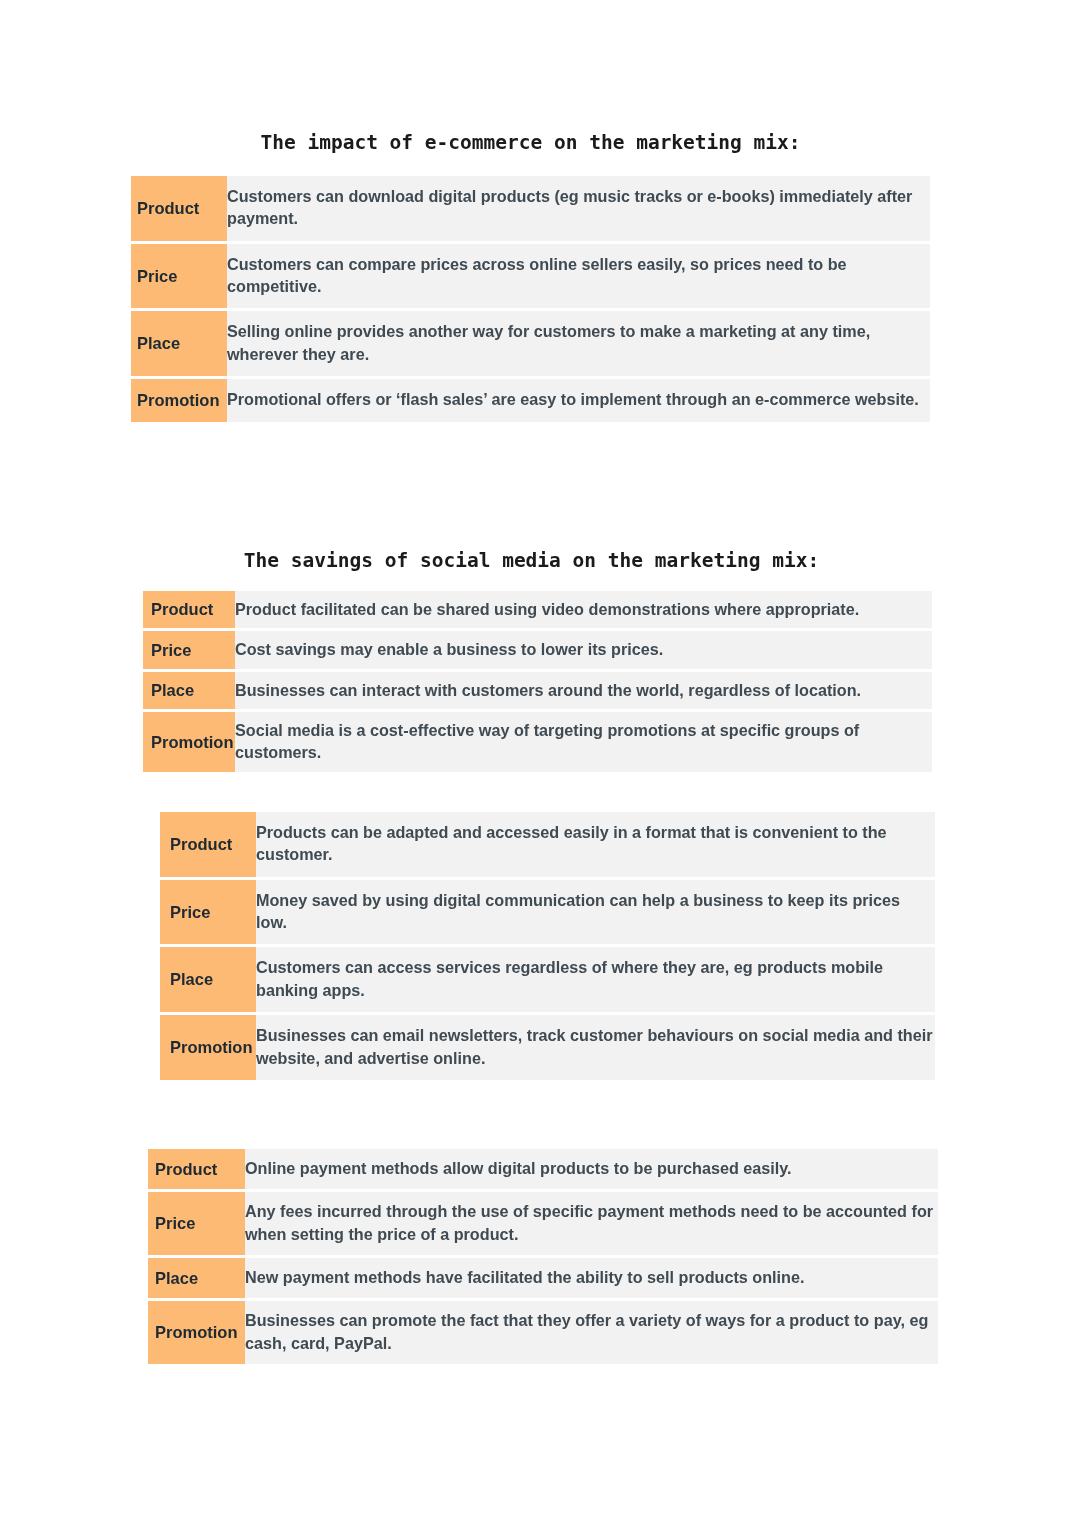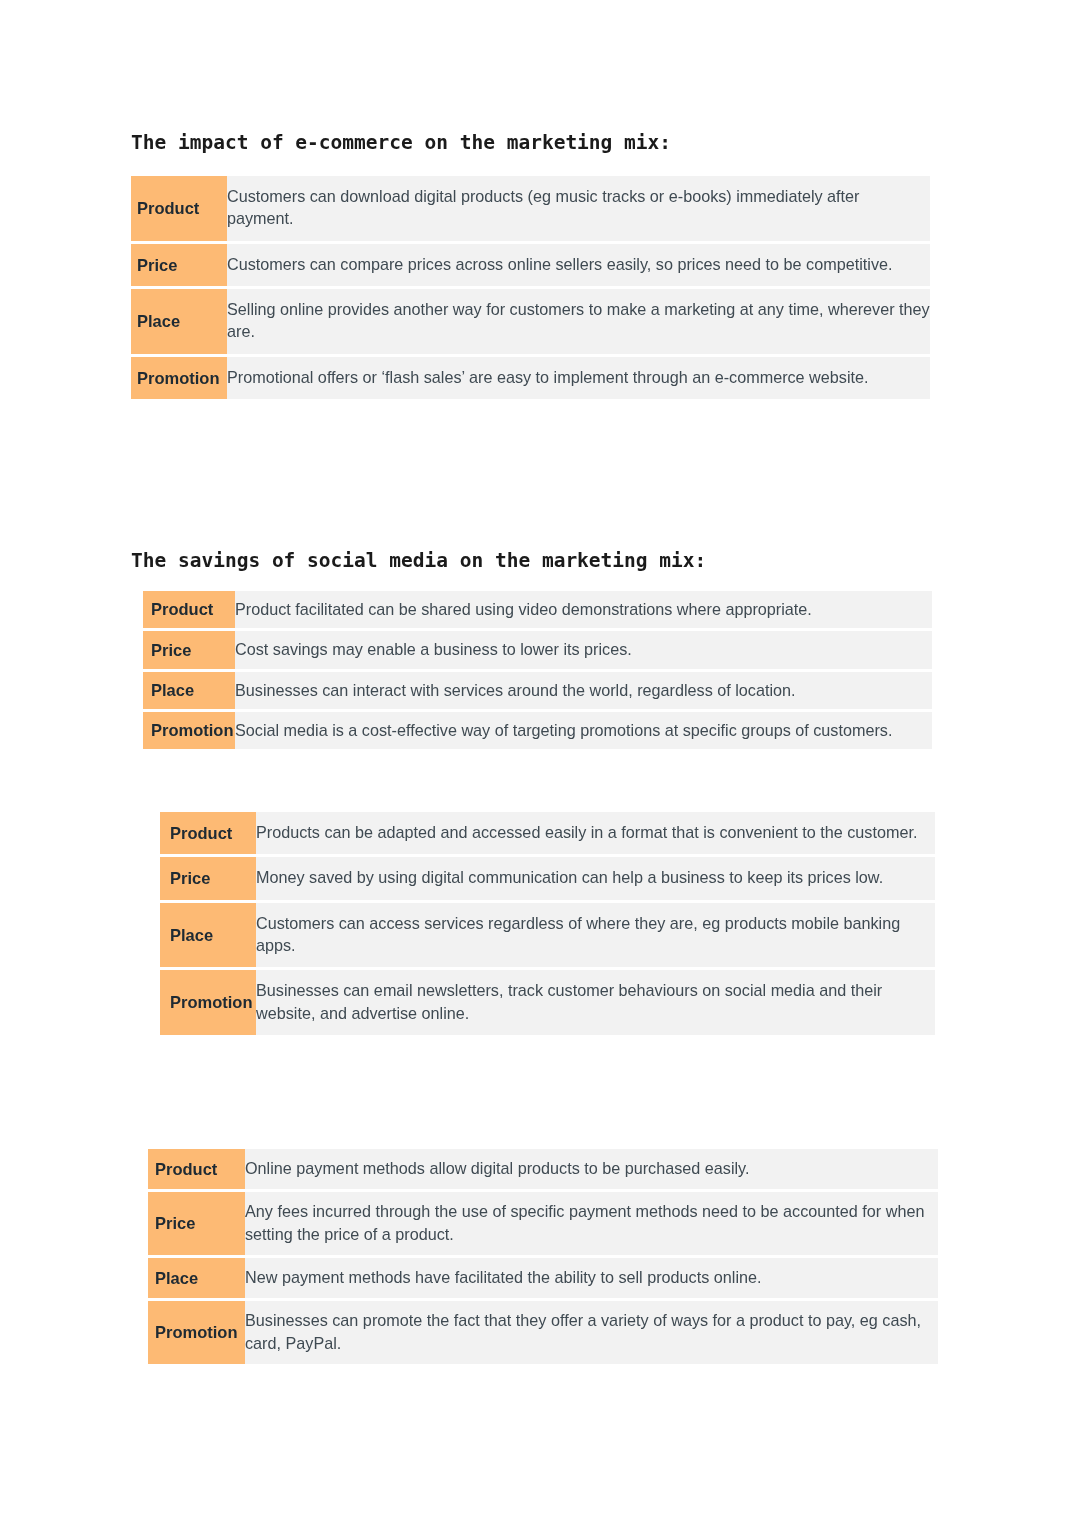--- a/index.html
+++ b/index.html
@@ -23,20 +23,21 @@
 
   .section-heading {
     font-family: "DejaVu Sans Mono", monospace;
     font-weight: bold;
     font-size: 19.5px;
     letter-spacing: 0px;
     color: #1b1b1b;
     white-space: nowrap;
     margin: 0;
     padding: 0;
+    text-align: center;
   }
 
   table.mix-table {
     border-collapse: separate;
     border-spacing: 0 3px;
     table-layout: fixed;
     width: 100%;
   }
 
   table.mix-table td {
@@ -55,20 +56,21 @@
     line-height: 1.25;
   }
 
   td.content-cell {
     background: #f2f2f2;
     color: #3f4a52;
     font-size: 16.2px;
     line-height: 1.38;
     padding: 8px 12px 10px 12px;
     vertical-align: middle;
+    font-weight: bold;
   }
 
   
   #section-ecommerce { left: 131px; top: 131px; }
   #section-ecommerce .section-heading { margin-bottom: 19px; }
   #table-ecommerce-wrap { width: 799px; }
   #table-ecommerce col.c1 { width: 96px; }
   #table-ecommerce td.content-cell { padding-top: 9px; padding-bottom: 11px; }
   #table-ecommerce td.label-cell { padding-left: 6px; }
 
@@ -143,21 +145,21 @@
           <tr>
             <td class="label-cell">Product</td>
             <td class="content-cell">Product facilitated can be shared using video demonstrations where appropriate.</td>
           </tr>
           <tr>
             <td class="label-cell">Price</td>
             <td class="content-cell">Cost savings may enable a business to lower its prices.</td>
           </tr>
           <tr>
             <td class="label-cell">Place</td>
-            <td class="content-cell">Businesses can interact with services around the world, regardless of location.</td>
+            <td class="content-cell">Businesses can interact with customers around the world, regardless of location.</td>
           </tr>
           <tr>
             <td class="label-cell">Promotion</td>
             <td class="content-cell">Social media is a cost-effective way of targeting promotions at specific groups of customers.</td>
           </tr>
         </tbody>
       </table>
     </div>
   </div>
 

